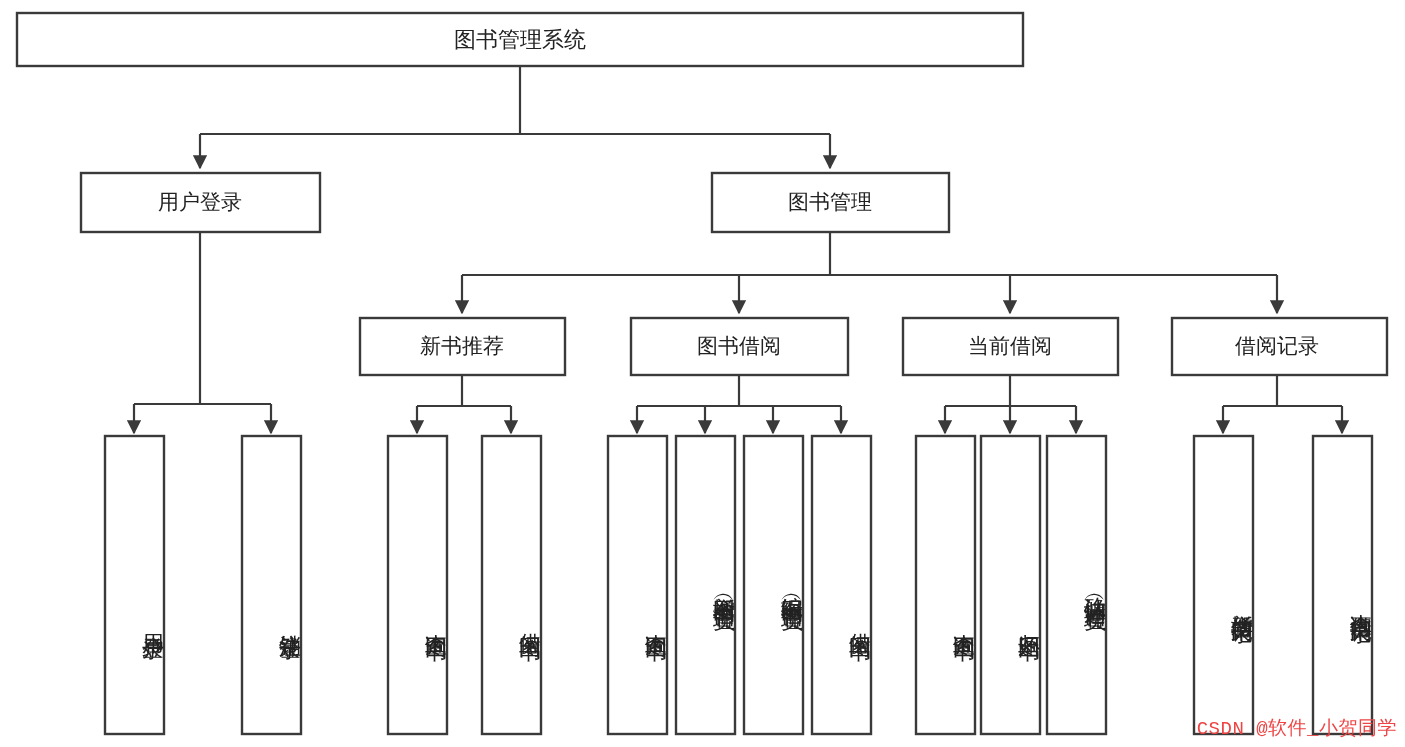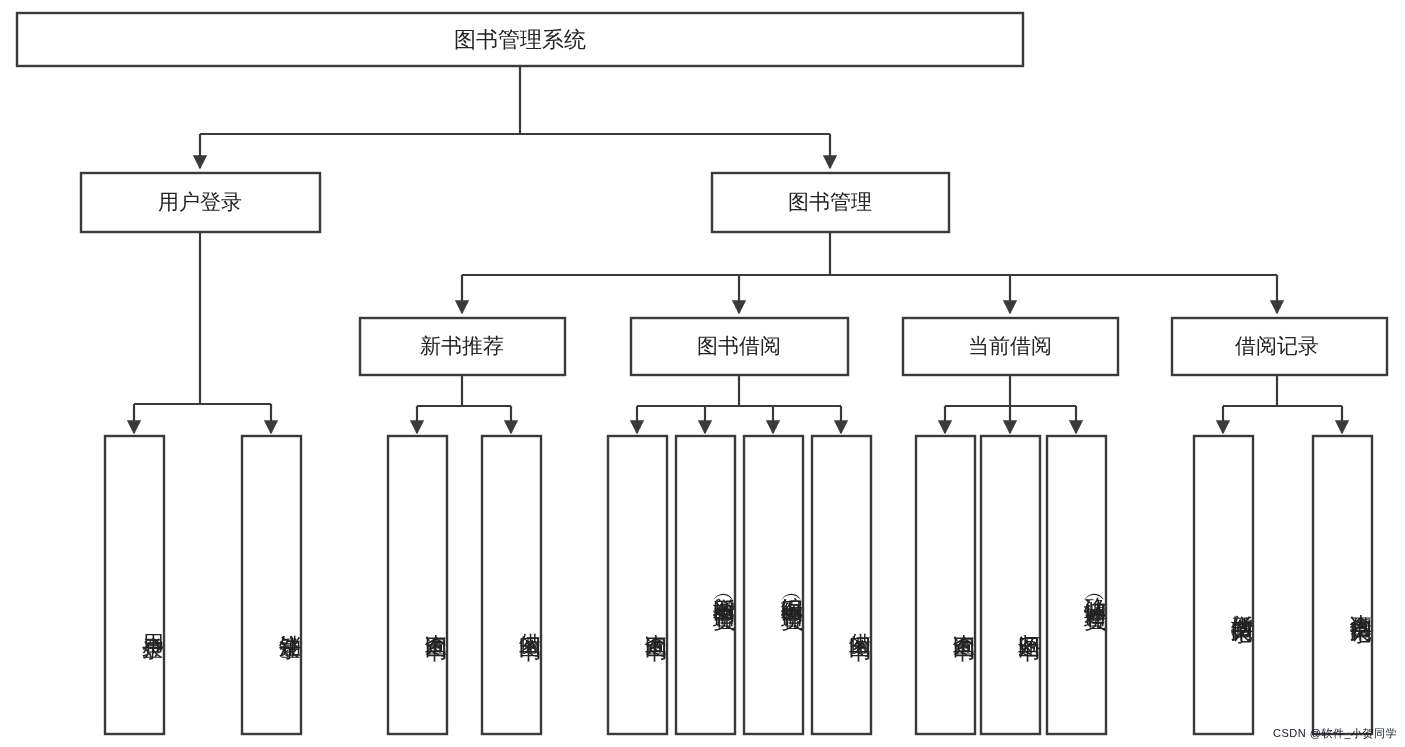--- a/index.html
+++ b/index.html
@@ -11,22 +11,22 @@
   .edge{stroke:#3a3a3a;stroke-width:2.2;fill:none;}
   .arrowhead{fill:#3a3a3a;stroke:none;}
   .node-label{font-family:"DejaVu Sans","Liberation Sans",sans-serif;
        fill:#222;font-size:21px;text-anchor:middle;dominant-baseline:middle;}
   .node-label.root{font-size:22px;}
   .vlabel{position:absolute;writing-mode:vertical-rl;text-orientation:upright;
        font-family:"DejaVu Sans","Liberation Sans",sans-serif;
        font-size:22px;color:#222;letter-spacing:2px;line-height:1;
        display:flex;align-items:flex-start;justify-content:center;
        pointer-events:none;white-space:nowrap;}
-  .watermark{position:absolute;right:8px;bottom:6px;color:#0f172a;
-       font-size:11px;font-family:Liberation Sans, sans-serif;
+  .watermark{position:absolute;right:8px;bottom:6px;color:#ef4444;
+       font-size:19px;font-family:Liberation Mono, monospace;
        letter-spacing:.5px;}
 </style>
 </head>
 <body>
 
 <div id="stage">
 
   <svg viewBox="0 0 1405 747">
     <defs>
       <marker id="arr" viewBox="0 0 10 10" refX="9" refY="5" markerWidth="6.5" markerHeight="6.5" orient="auto-start-reverse">

